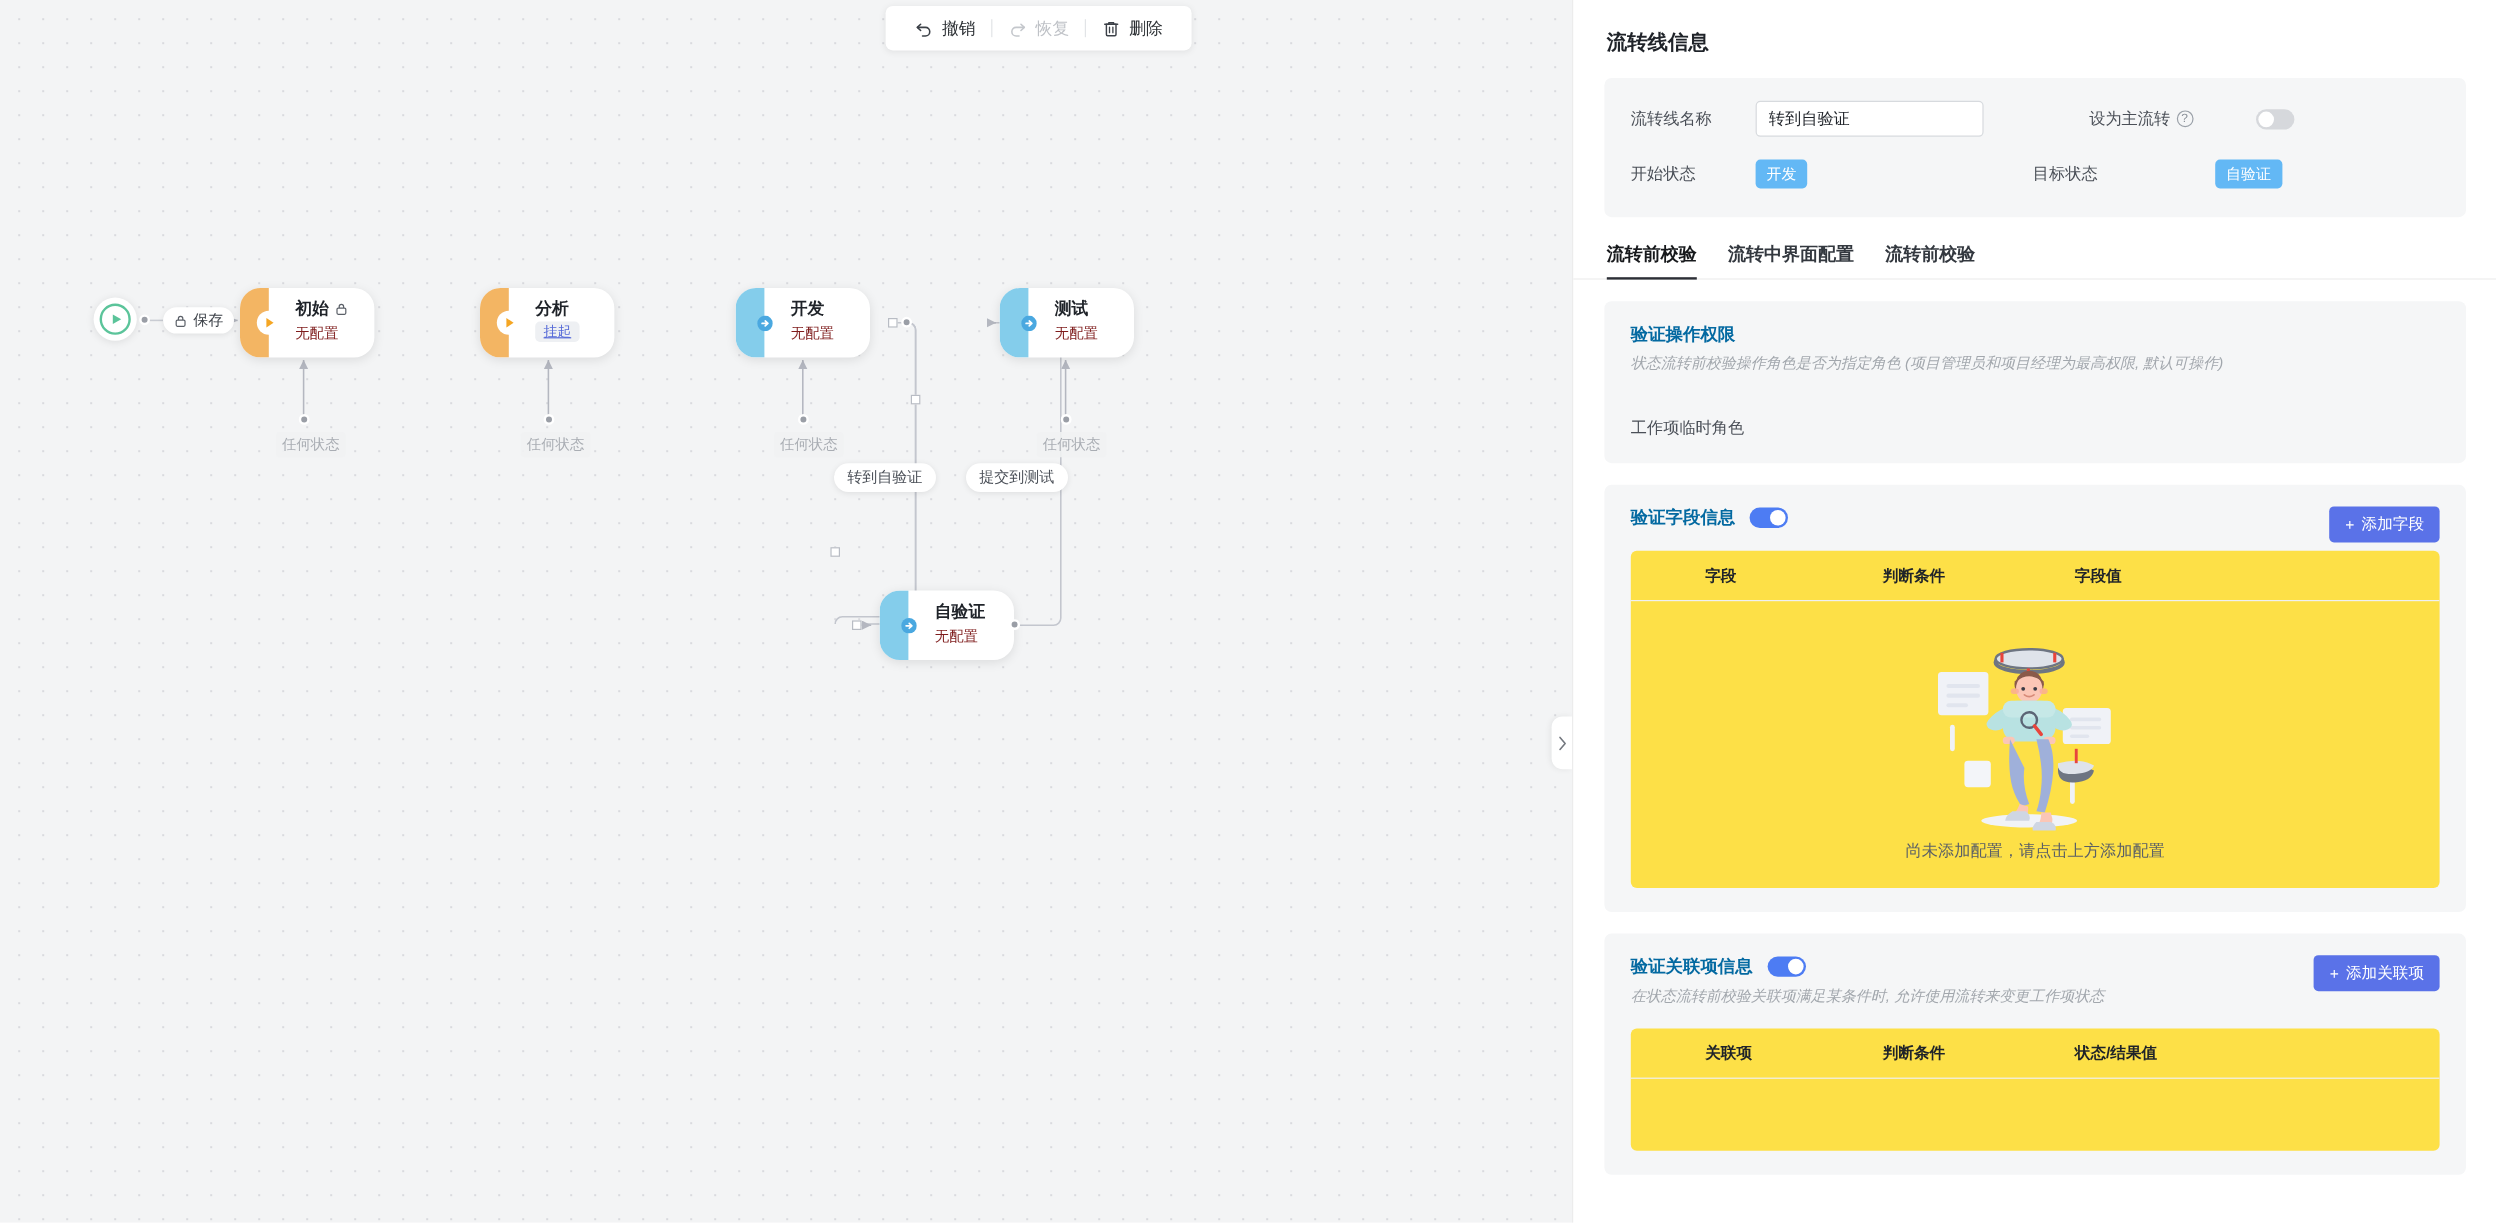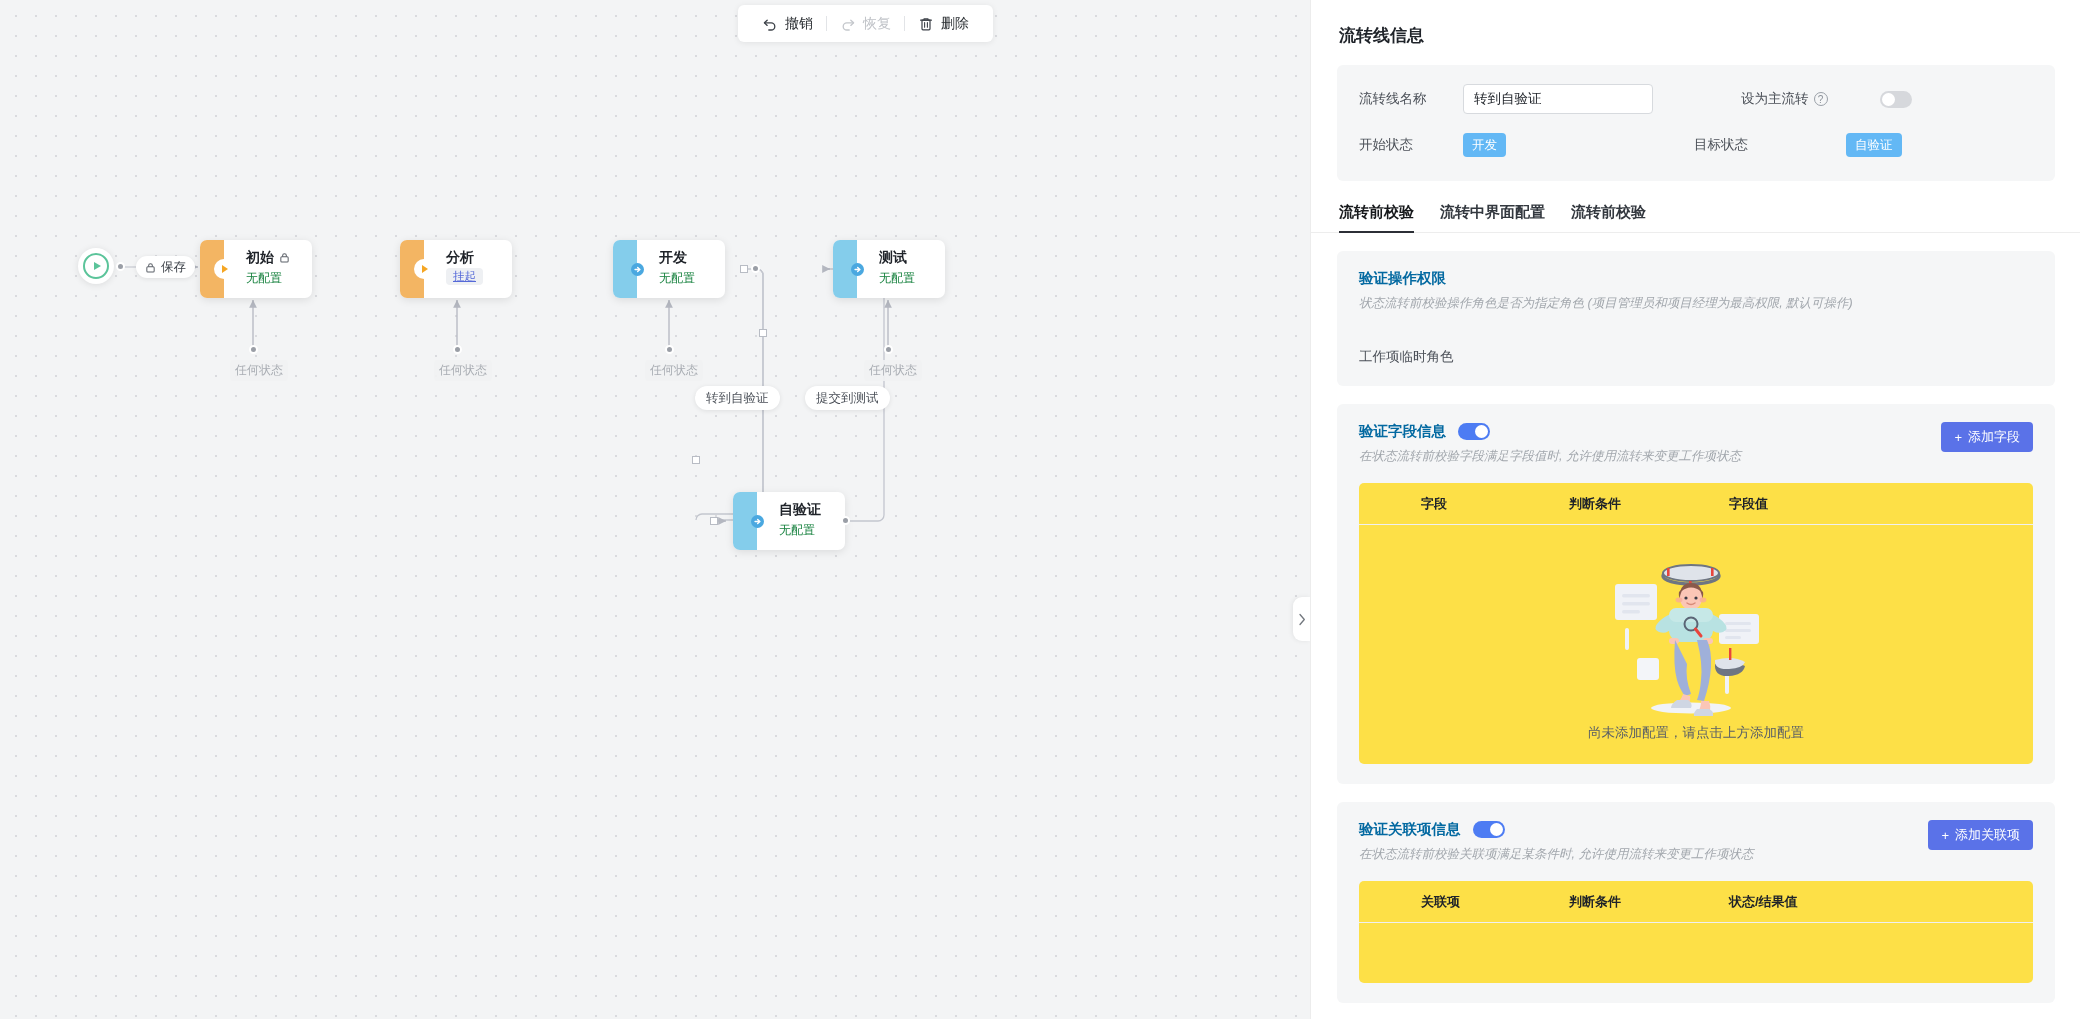--- a/index.html
+++ b/index.html
@@ -61,37 +61,37 @@
     position: absolute; left: 136px; top: 256px;
     height: 22px; padding: 0 9px;
     background: #fff; border-radius: 11px;
     box-shadow: 0 1px 5px rgba(0,0,0,.09);
     display: flex; align-items: center; gap: 5px;
     font-size: 12.5px; color: #3c4148; z-index: 20;
   }
 
   
   .node {
-    position: absolute; height: 58px; border-radius: 7px;
+    position: absolute; height: 58px; border-radius: 17px;
     background: #fff; box-shadow: 0 2px 9px rgba(0,0,0,.10);
     display: flex; overflow: hidden; z-index: 20;
   }
   .node .stripe {
     width: 24px; flex: 0 0 24px; position: relative;
     display: flex; align-items: center; justify-content: center;
   }
   .node .stripe .icobox {
     position: absolute; right: -10px; width: 20px; height: 20px;
     border-radius: 50%; background: #fff;
     display: flex; align-items: center; justify-content: center;
     box-shadow: 0 0 0 0 rgba(0,0,0,0);
   }
   .node .body { flex: 1; padding: 9px 0 0 22px; }
   .node .n-title { font-size: 14px; font-weight: bold; color: #1f2329; line-height: 17px; display: flex; align-items: center; gap: 5px; }
-  .node .n-sub { font-size: 12px; color: #15803d; margin-top: 4px; }
+  .node .n-sub { font-size: 12px; color: #7f1d1d; margin-top: 4px; }
   .node .n-sub.tag {
     display: inline-block; background: #eef0f3; color: #5569d8;
     border-radius: 4px; padding: 1px 7px; font-size: 11.5px;
     text-decoration: underline; margin-top: 2px;
   }
   .stripe-orange { background: #f3b563; }
   .stripe-blue   { background: #84cdeb; }
   .tri-orange { width:0;height:0;border-left:6px solid #f5a623;border-top:4px solid transparent;border-bottom:4px solid transparent;margin-left:2px; }
 
   
@@ -415,21 +415,20 @@
         </div>
       </div>
 
       <div class="section">
         <div class="sec-head">
           <span>验证字段信息</span>
           <span class="switch on">
               <span class="knob"></span>
             </span>
         </div>
-        <div class="sec-desc">在状态流转前校验字段满足字段值时, 允许使用流转来变更工作项状态</div>
         <button class="add-btn">
           <span>+</span>
           <span>添加字段</span>
         </button>
 
         <div class="tbl">
           <div class="tbl-head">
             <span class="th c1">字段</span>
             <span class="th c2">判断条件</span>
             <span class="th c3">字段值</span>

